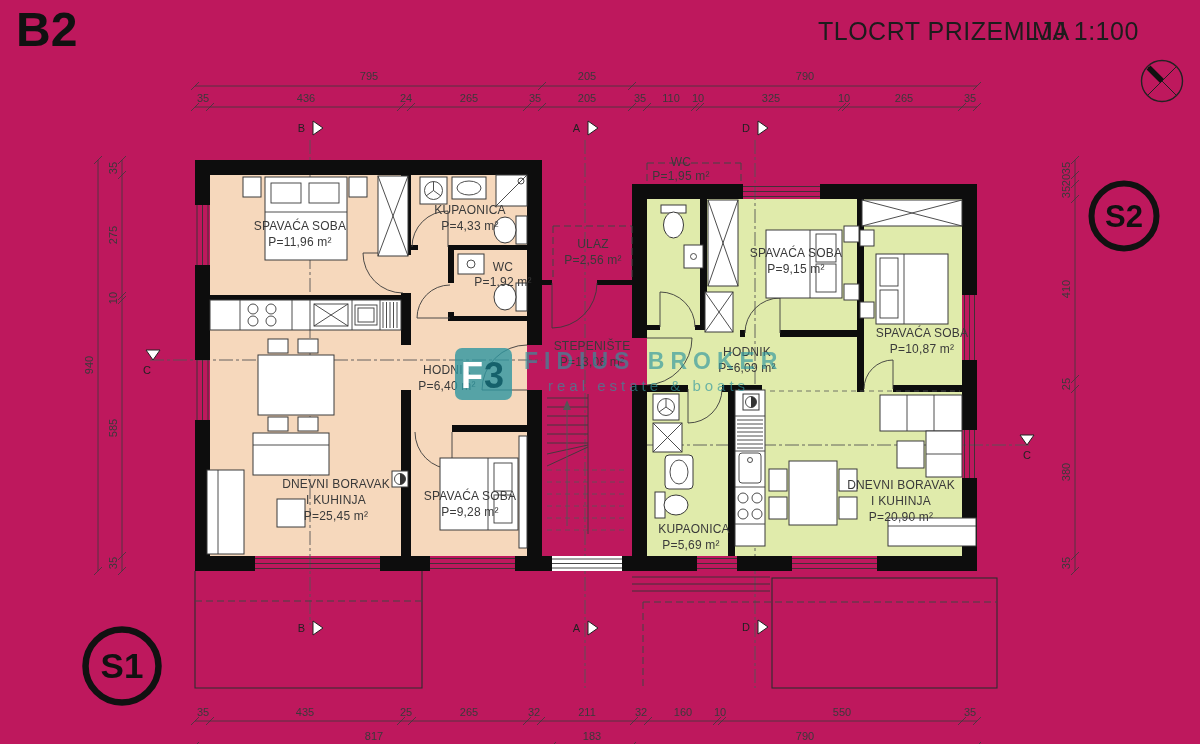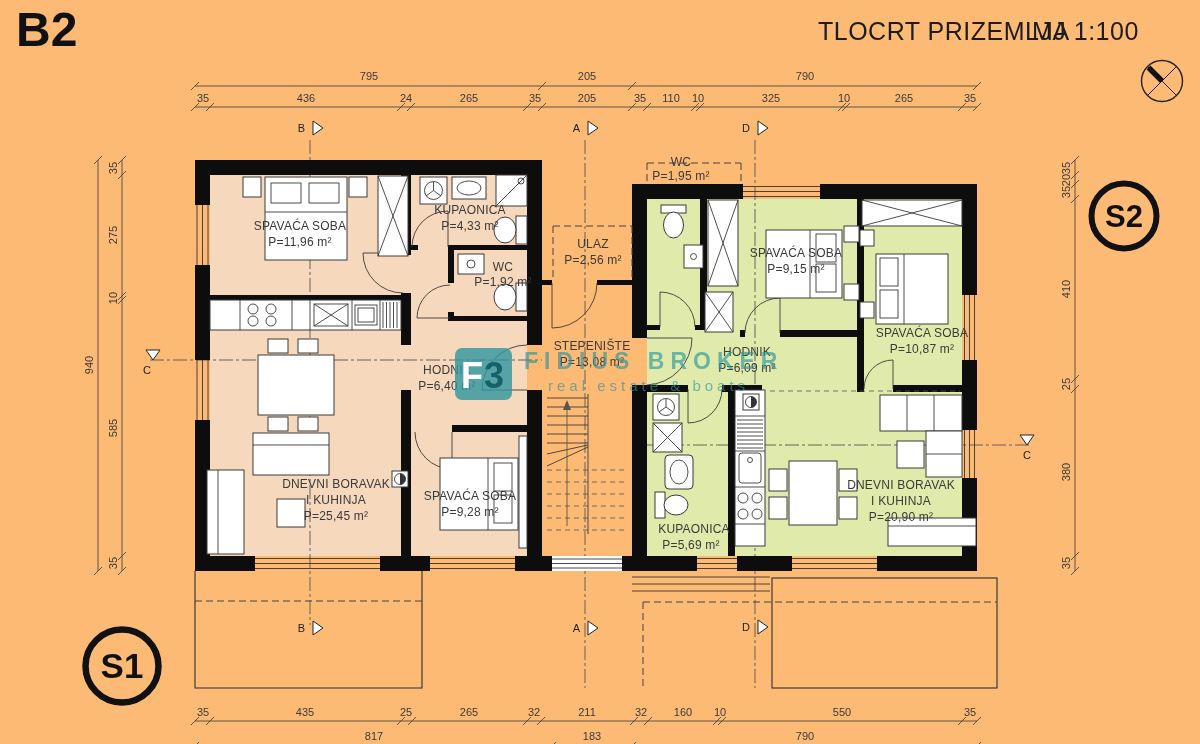--- a/index.html
+++ b/index.html
@@ -1,16 +1,16 @@
 <!DOCTYPE html>
 <html><head>
 <meta charset="utf-8">
 <style>
   html,body{margin:0;padding:0;background:#ffffff}
-  .page{position:relative;width:1200px;height:744px;background:#fdba74;overflow:hidden;font-family:"Liberation Sans",sans-serif}
+  .page{position:relative;width:1200px;height:744px;background:#be185d;overflow:hidden;font-family:"Liberation Sans",sans-serif}
   svg{display:block}
   svg text{font-family:"Liberation Sans",sans-serif}
   .sheet{font-size:48px;font-weight:700;fill:#111}
   .title{font-size:25px;fill:#1c1c1c;letter-spacing:.5px}
   .dim{font-size:11px;fill:#3a3a3a}
   .room{font-size:12px;fill:#3a3a3a;text-anchor:middle;letter-spacing:.2px}
   .sec{font-size:11px;fill:#222}
   .badge{font-weight:700;fill:#111;text-anchor:middle}
   .wall{fill:#0d0d0d}
   .dimline{stroke:#3a3a3a;stroke-width:.8;fill:none}

